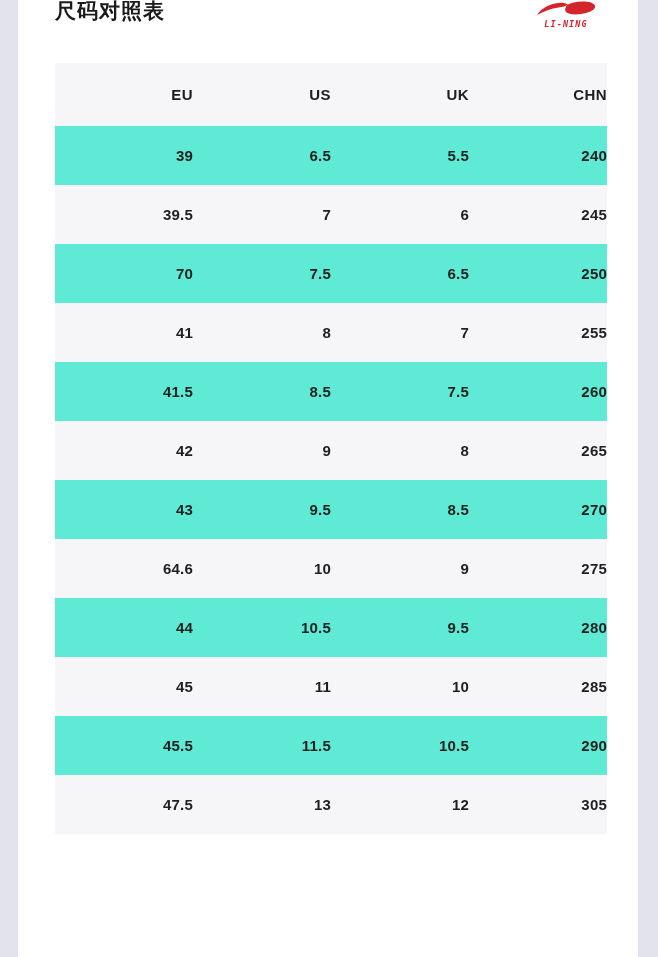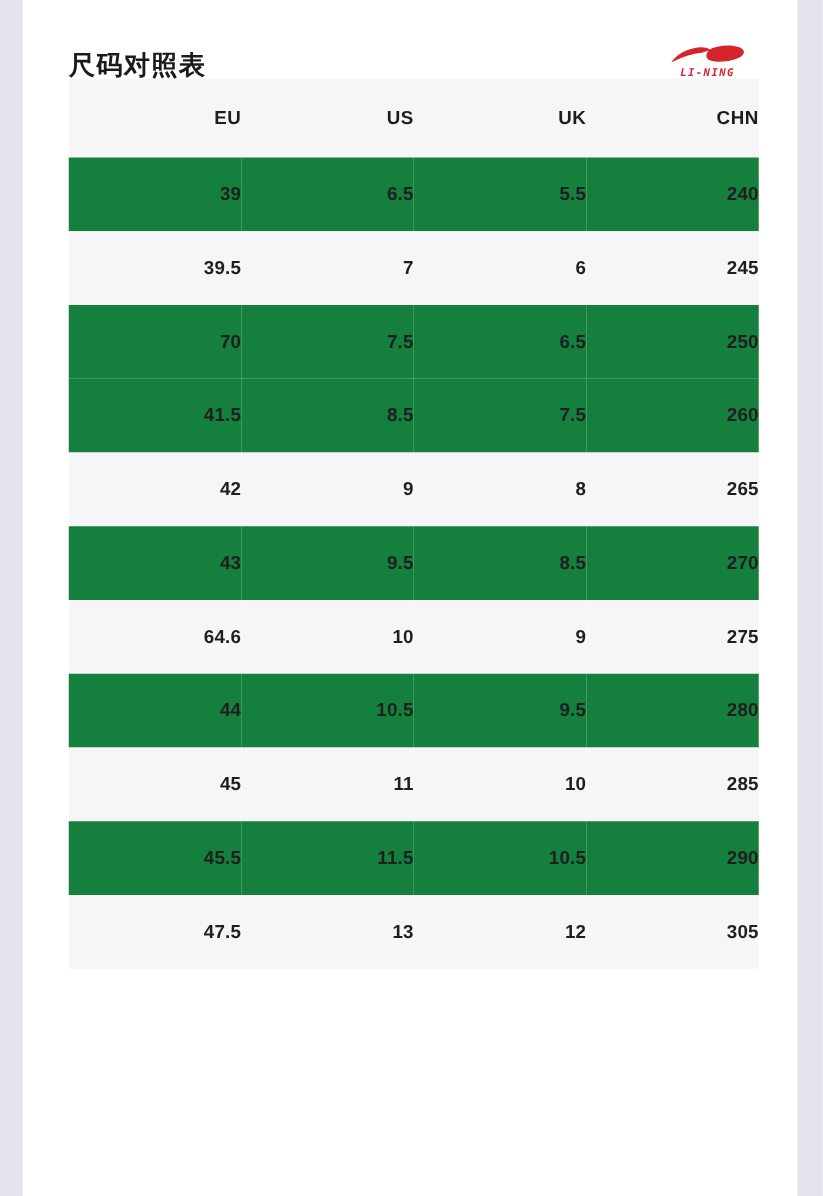--- a/index.html
+++ b/index.html
@@ -33,21 +33,21 @@
     height: 957px;
     background: #ffffff;
     overflow: hidden;
   }
 
   
   .card-header {
     position: relative;
     height: 63px;
     display: flex;
-    align-items: flex-end;
+    align-items: flex-start;
     justify-content: space-between;
     padding: 0 18px 0 37px;
     box-sizing: border-box;
   }
 
   .page-title {
     font-size: 21px;
     font-weight: 700;
     color: #1b1b1b;
     letter-spacing: 1px;
@@ -111,21 +111,21 @@
     font-size: 15px;
     font-weight: 700;
     color: #1d1d1d;
     letter-spacing: 0.4px;
   }
 
   .size-table tbody tr {
     height: 59px;
   }
   .size-table tbody tr.row-light {
-    background: #15803d;
+    background: #5eead4;
   }
   .size-table tbody tr.row-shade {
     background: #f6f6f8;
   }
   .size-table tbody td {
     height: 59px;
     vertical-align: middle;
     letter-spacing: 0.2px;
   }
 </style>
@@ -169,20 +169,26 @@
               <td>7</td>
               <td>6</td>
               <td>245</td>
             </tr>
             <tr class="row-light">
               <td>70</td>
               <td>7.5</td>
               <td>6.5</td>
               <td>250</td>
             </tr>
+            <tr class="row-shade">
+              <td>41</td>
+              <td>8</td>
+              <td>7</td>
+              <td>255</td>
+            </tr>
             <tr class="row-light">
               <td>41.5</td>
               <td>8.5</td>
               <td>7.5</td>
               <td>260</td>
             </tr>
             <tr class="row-shade">
               <td>42</td>
               <td>9</td>
               <td>8</td>

